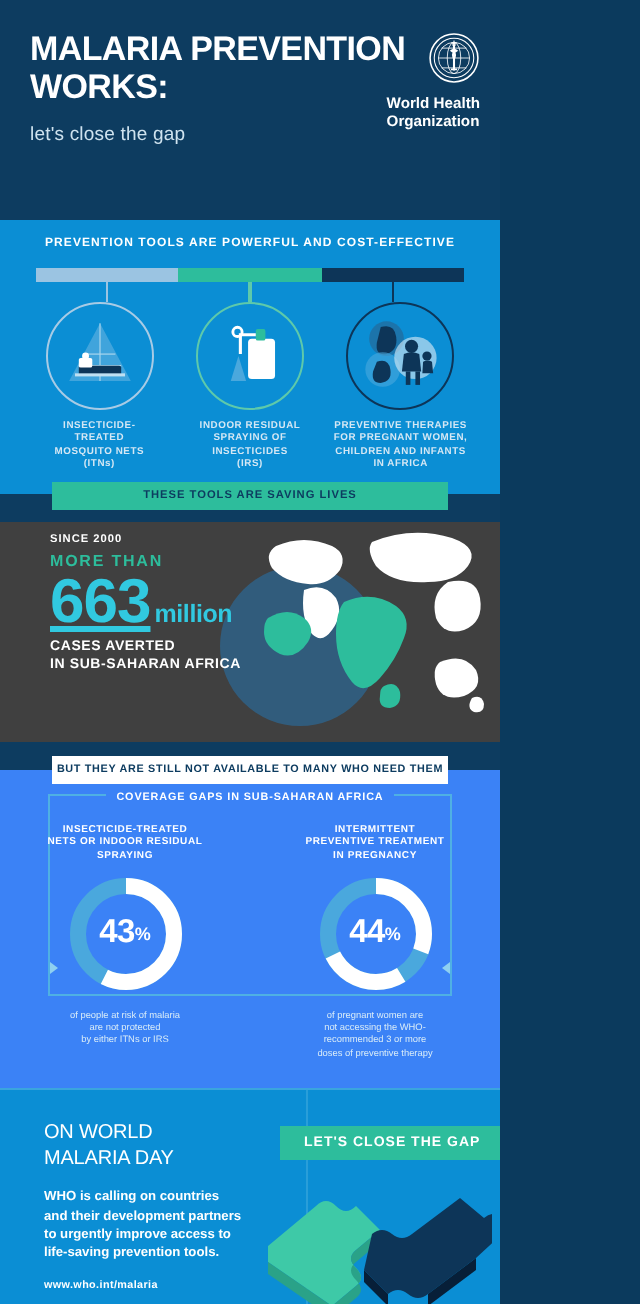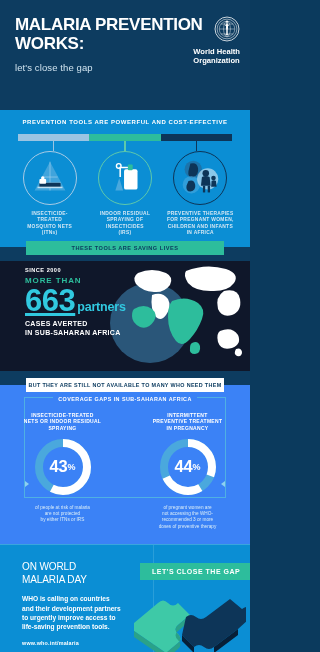--- a/index.html
+++ b/index.html
@@ -71,21 +71,21 @@
   .savingband-wrap { background:#0d3c60; }
   .savingband {
     background:#2dbd9c; width:198px; margin:0 auto;
     transform:translateY(-6px);
     text-align:center; color:#0d3c60; font-size:5.6px; font-weight:bold;
     letter-spacing:0.5px; padding:4px 0;
   }
 
   
   .stat {
-    background:#0f172a; position:relative; height:110px; overflow:hidden;
+    background:#404040; position:relative; height:110px; overflow:hidden;
   }
   .stat-text { position:absolute; left:25px; top:6px; z-index:3; }
   .since { color:#ffffff; font-size:5.6px; font-weight:bold; letter-spacing:0.5px; }
   .morethan { color:#2dbd9c; font-size:8px; font-weight:bold; letter-spacing:0.9px; margin-top:3px; }
   .bignum {
     color:#31c9e0; font-size:31px; font-weight:bold; line-height:30px;
     letter-spacing:-0.5px; display:inline-block; vertical-align:baseline;text-decoration:underline;
   }
   .million {
     color:#31c9e0; font-size:12.5px; font-weight:bold; letter-spacing:-0.2px;
@@ -310,21 +310,21 @@
           <path d="M64 44 q14 -6 26 2 q8 6 4 16 q-4 11 -12 20 q-8 9 -14 2 q-8 -10 -8 -24 q0 -11 4 -16z"></path>
           <path d="M84 86 q6 -3 8 3 q1 7 -5 8 q-6 0 -5 -6 q0 -4 2 -5z"></path>
           <path d="M26 52 q10 -6 18 0 q6 5 2 12 q-6 9 -14 6 q-8 -4 -8 -11 q0 -5 2 -7z"></path>
         </g>
       </svg>
     </div>
     <div class="stat-text">
       <div class="since">SINCE 2000</div>
       <div class="morethan">MORE THAN</div>
       <div class="numrow">
-        <span class="bignum">663</span><span class="million">partners</span>
+        <span class="bignum">663</span><span class="million">million</span>
       </div>
       <div class="cases">CASES AVERTED
 IN SUB-SAHARAN AFRICA</div>
     </div>
   </div>
 
   <div class="notavail-wrap">
     <div class="notavail">BUT THEY ARE STILL NOT AVAILABLE TO MANY WHO NEED THEM</div>
   </div>
 

